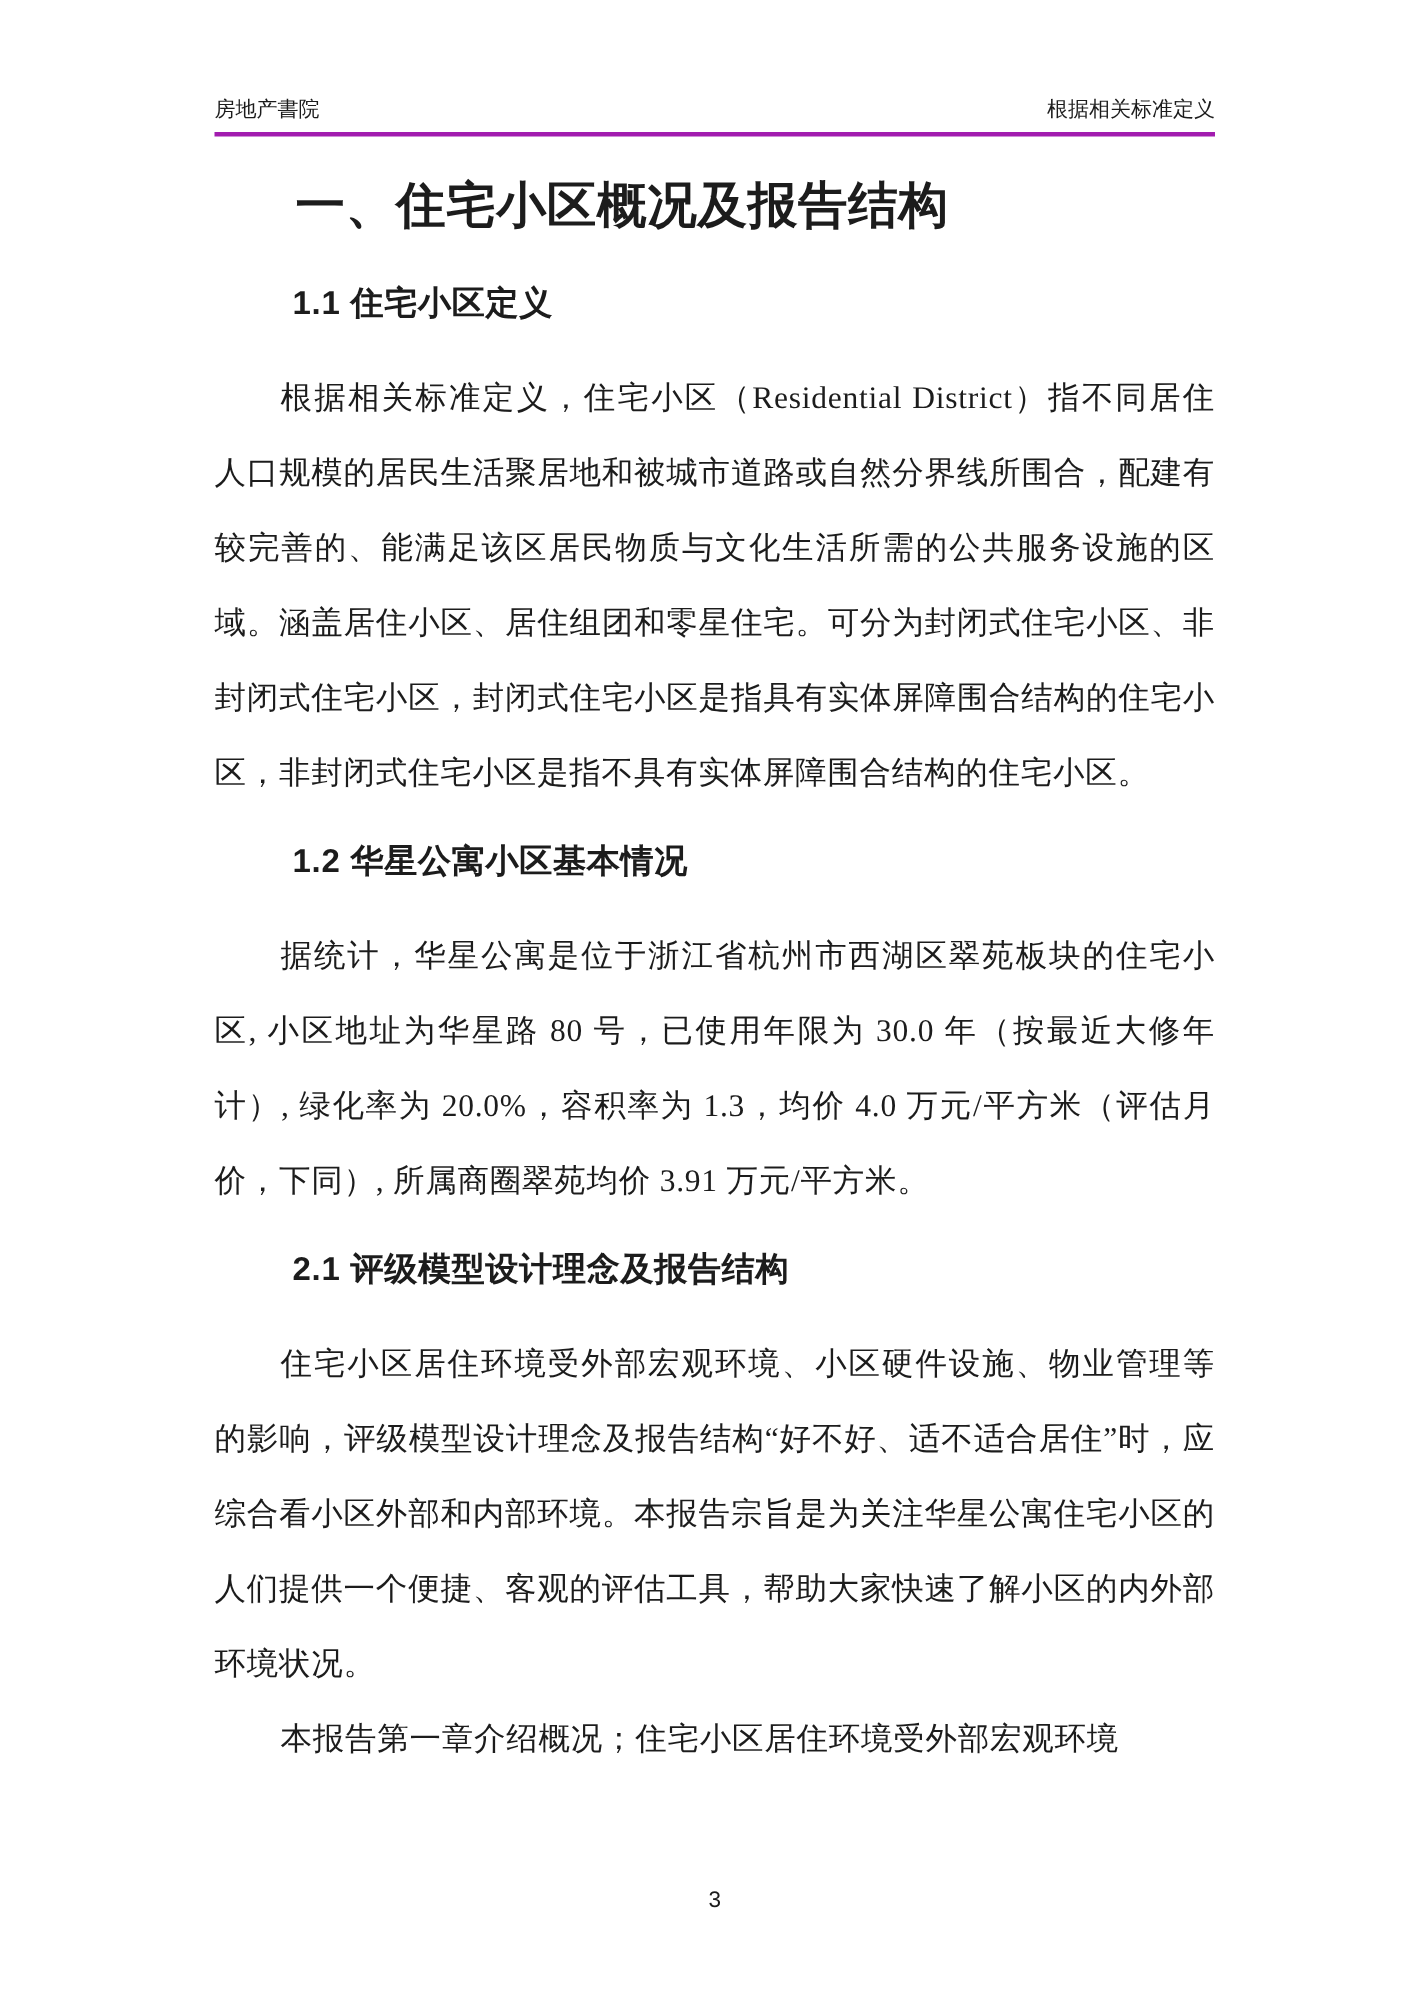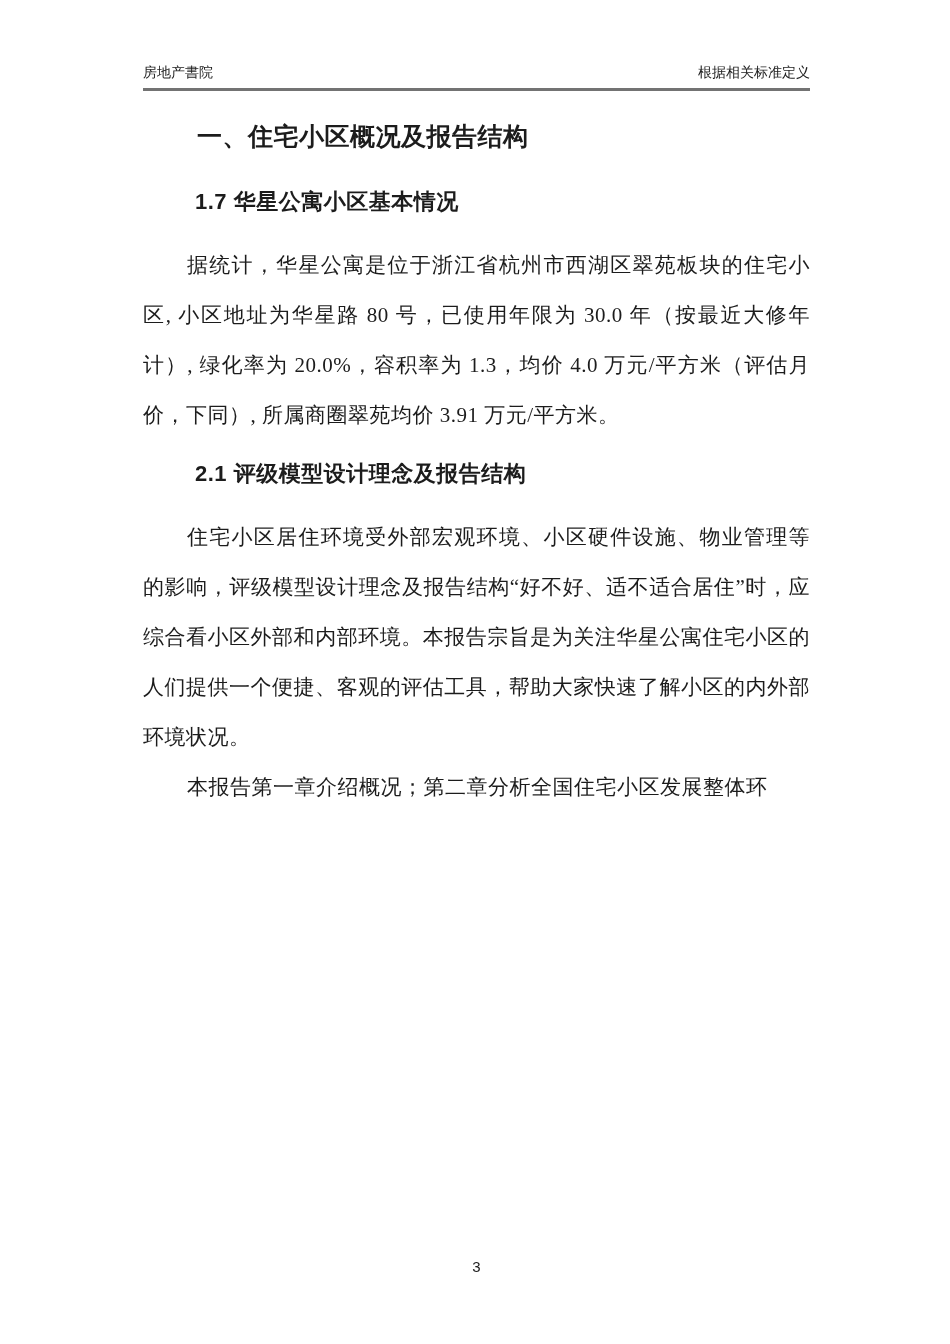--- a/index.html
+++ b/index.html
@@ -16,25 +16,25 @@
     font-family: "Liberation Serif", serif;
   }
   .header-row {
     display: flex;
     justify-content: space-between;
     align-items: flex-end;
     font-family: "Liberation Sans", sans-serif;
     font-size: 14px;
     line-height: 17px;
     padding-bottom: 7px;
-    border-bottom: 3px solid #737373;
+    border-bottom: 3px solid #a21caf;
   }
   .chapter-title {
     font-family: "Liberation Sans", sans-serif;
-    font-size: 25px;
+    font-size: 33px;
     line-height: 31px;
     font-weight: bold;
     margin: 30px 0 36px 54px;
     letter-spacing: 0.5px;
   }
   .section-heading {
     font-family: "Liberation Sans", sans-serif;
     font-size: 22px;
     line-height: 27px;
     font-weight: bold;
@@ -65,27 +65,31 @@
 
 <div class="page">
 
   <div class="header-row">
     <span>房地产書院</span>
     <span>根据相关标准定义</span>
   </div>
 
   <h1 class="chapter-title">一、住宅小区概况及报告结构</h1>
 
+  <section>
+    <h2 class="section-heading">1.1 住宅小区定义</h2>
+    <p class="body-paragraph">根据相关标准定义，住宅小区（Residential District）指不同居住人口规模的居民生活聚居地和被城市道路或自然分界线所围合，配建有较完善的、能满足该区居民物质与文化生活所需的公共服务设施的区域。涵盖居住小区、居住组团和零星住宅。可分为封闭式住宅小区、非封闭式住宅小区，封闭式住宅小区是指具有实体屏障围合结构的住宅小区，非封闭式住宅小区是指不具有实体屏障围合结构的住宅小区。</p>
+  </section>
 
   <section>
-    <h2 class="section-heading">1.7 华星公寓小区基本情况</h2>
+    <h2 class="section-heading">1.2 华星公寓小区基本情况</h2>
     <p class="body-paragraph">据统计，华星公寓是位于浙江省杭州市西湖区翠苑板块的住宅小区, 小区地址为华星路 80 号，已使用年限为 30.0 年（按最近大修年计）, 绿化率为 20.0%，容积率为 1.3，均价 4.0 万元/平方米（评估月价，下同）, 所属商圈翠苑均价 3.91 万元/平方米。</p>
   </section>
 
   <section>
     <h2 class="section-heading">2.1 评级模型设计理念及报告结构</h2>
     <p class="body-paragraph">住宅小区居住环境受外部宏观环境、小区硬件设施、物业管理等的影响，评级模型设计理念及报告结构“好不好、适不适合居住”时，应综合看小区外部和内部环境。本报告宗旨是为关注华星公寓住宅小区的人们提供一个便捷、客观的评估工具，帮助大家快速了解小区的内外部环境状况。</p>
-    <p class="body-paragraph">本报告第一章介绍概况；第二章分析全国住宅小区发展整体环</p>
+    <p class="body-paragraph">本报告第一章介绍概况；住宅小区居住环境受外部宏观环境</p>
   </section>
 
   <div class="page-number">3</div>
 
 </div>
 
 </body></html>

